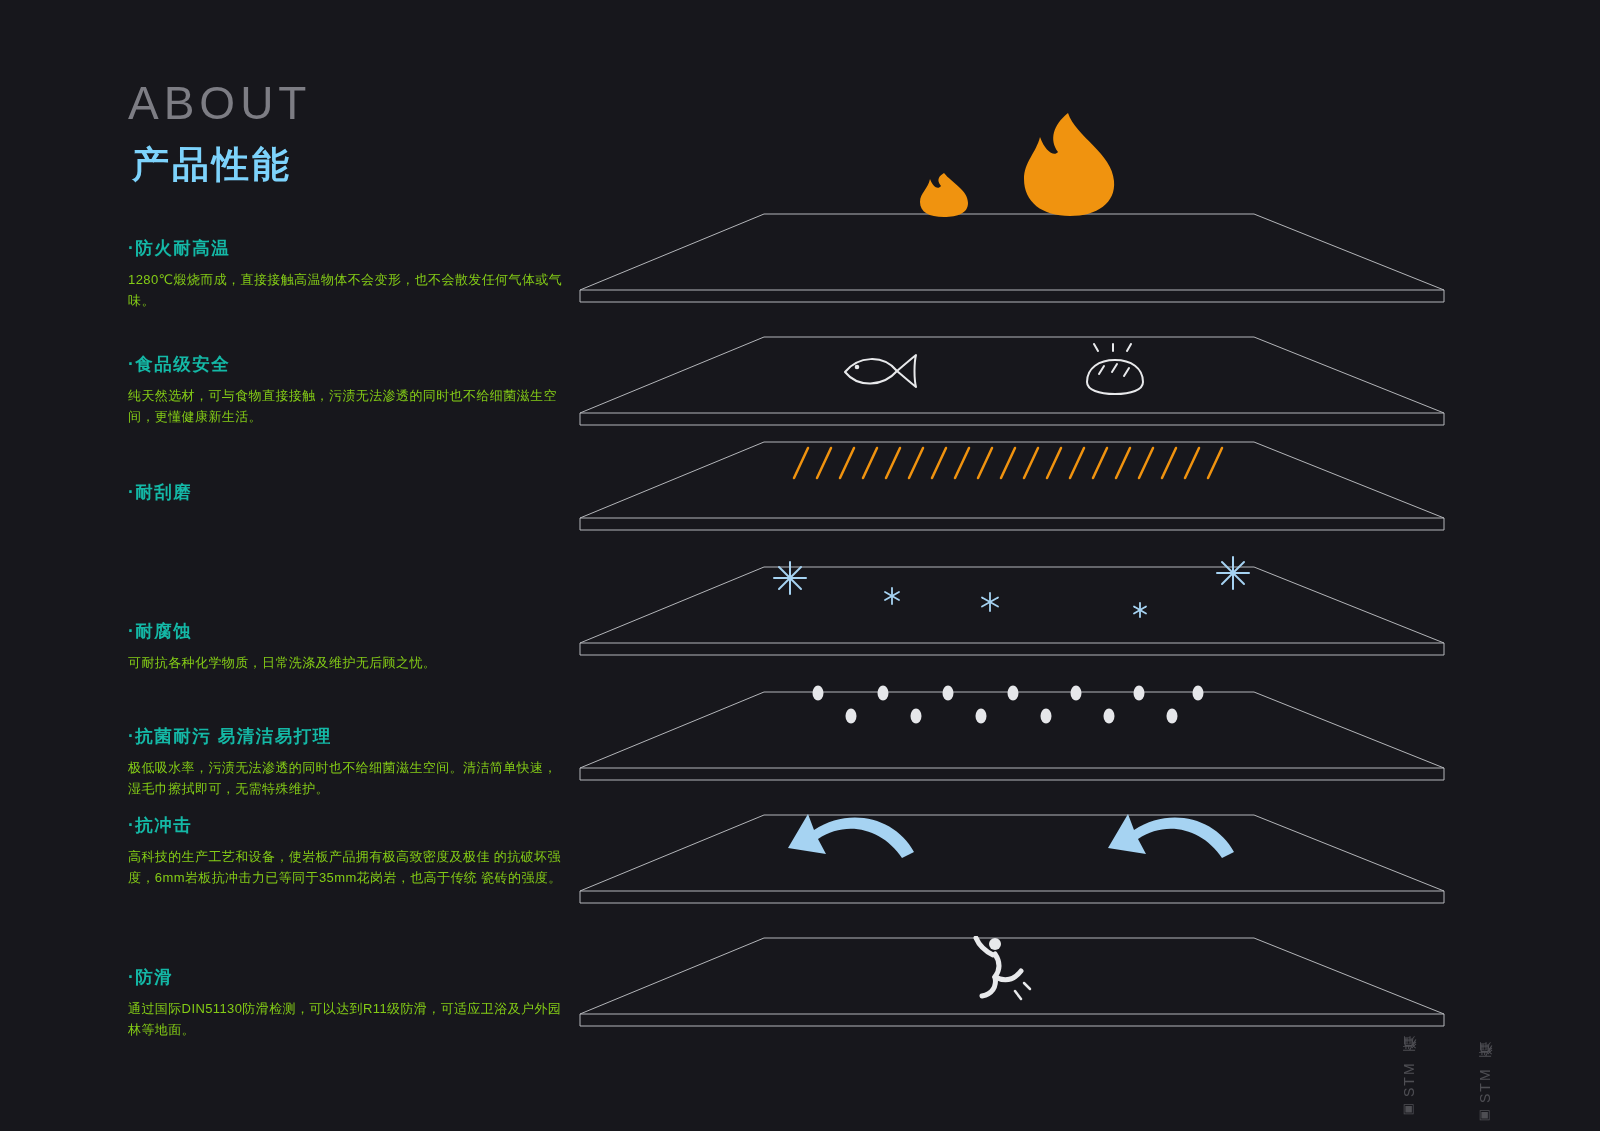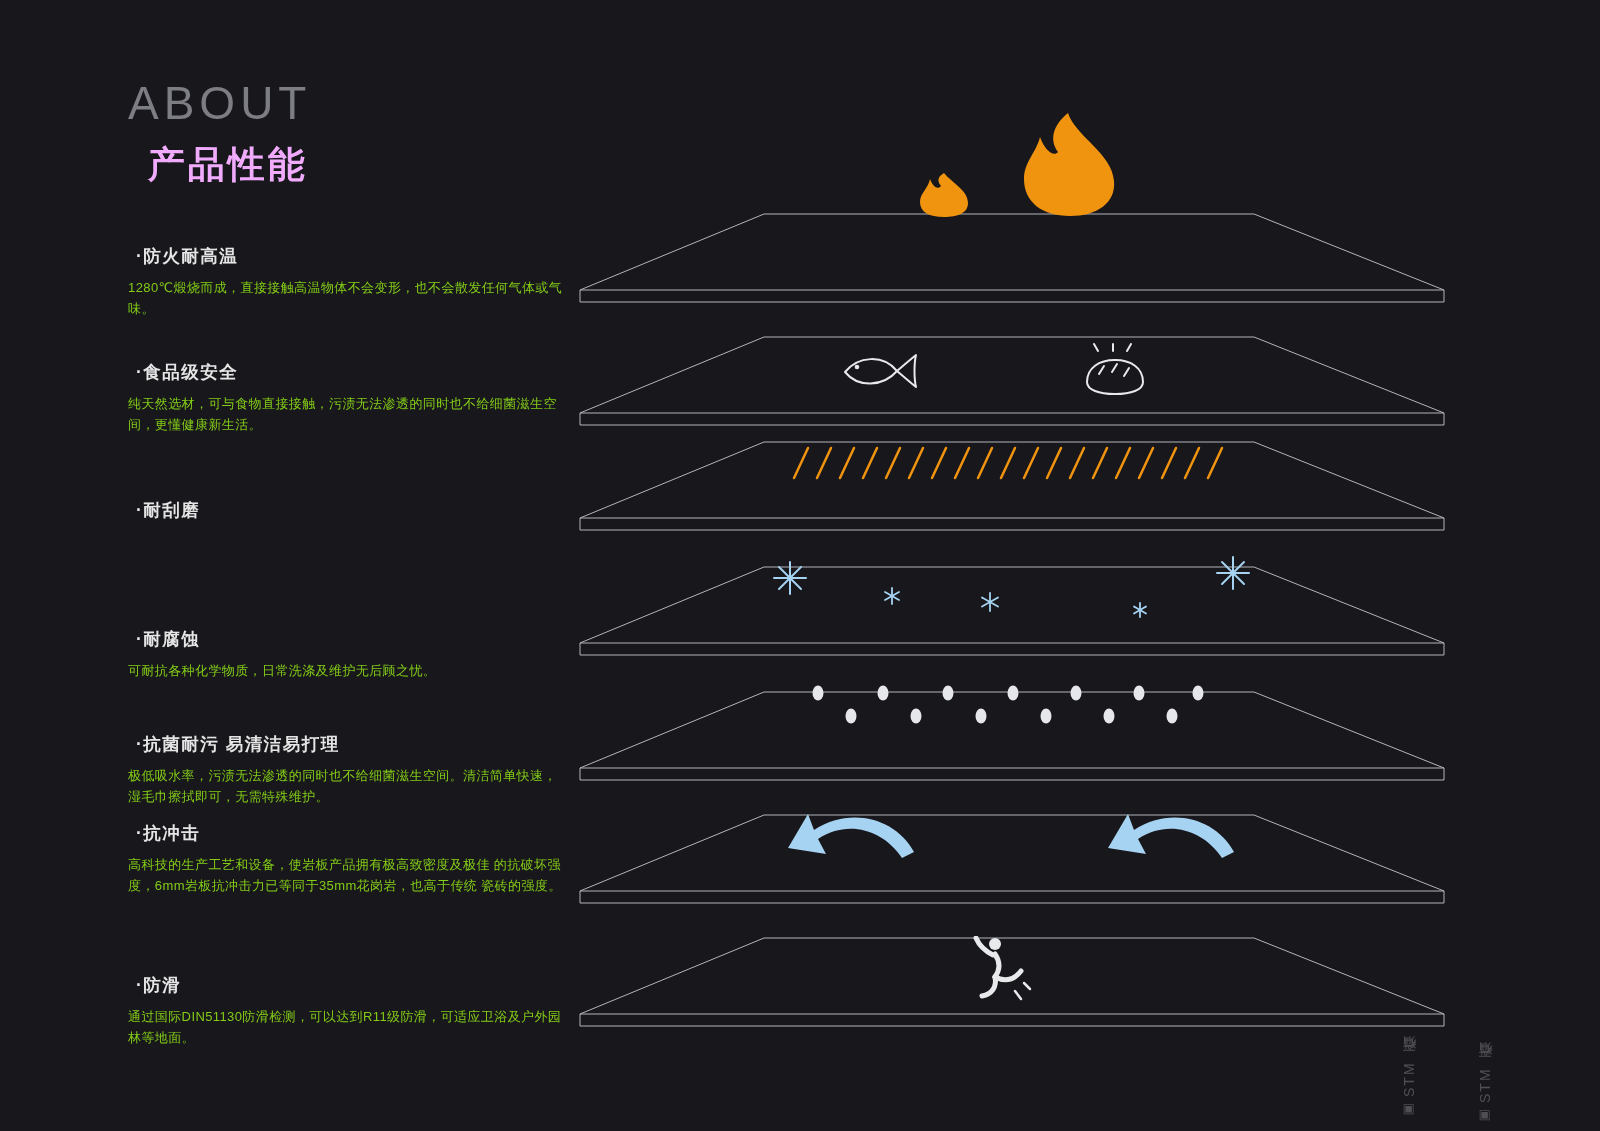--- a/index.html
+++ b/index.html
@@ -5,36 +5,36 @@
   html,body{margin:0;padding:0;}
   body{
     width:1600px;height:1131px;
     background:#17171c;
     font-family:"Liberation Sans","DejaVu Sans",sans-serif;
     position:relative;overflow:hidden;
   }
   .stage{position:absolute;inset:0;}
 
   
-  .hdr{position:absolute;left:128px;top:76px;text-align:center;}
+  .hdr{position:absolute;left:128px;top:76px;}
   .eyebrow{
     font-size:46px;color:#7d7d84;font-weight:400;letter-spacing:5px;
   }
   .page-title{
-    margin:10px 0 0 16px;font-size:37px;color:#f0abfc;font-weight:700;letter-spacing:3px;
+    margin:10px 0 0 4px;font-size:37px;color:#7dd3fc;font-weight:700;letter-spacing:3px;
   }
   .features{position:absolute;left:128px;top:0;width:455px;height:100%;}
   .feature{position:absolute;left:0;width:440px;}
   .feature-title{
-    margin:8px;font-size:17.5px;color:#e5e5e5;font-weight:600;letter-spacing:1.5px;
+    margin:0;font-size:17.5px;color:#14b8a6;font-weight:600;letter-spacing:1.5px;
   }
   .feature-desc{
     margin:9px 0 0 0;font-size:13px;color:#84cc16;line-height:1.62;letter-spacing:.4px;
   }
-  .f1{top:236px}.f2{top:352px}.f3{top:490px}.f4{top:619px}
+  .f1{top:236px}.f2{top:352px}.f3{top:480px}.f4{top:619px}
   .f5{top:724px}.f6{top:813px;width:452px}.f7{top:965px}
 
   
   .diagram{position:absolute;left:578px;top:0;width:890px;height:1131px;}
   .slab{position:absolute;left:0;width:868px;height:96px;}
   .slab svg{display:block}
   .s1{top:212px}.s2{top:335px}.s3{top:440px}.s4{top:565px}
   .s5{top:690px}.s6{top:813px}.s7{top:936px}
   .slab path{stroke:#b4b6ba;stroke-width:1;fill:none;}
 

